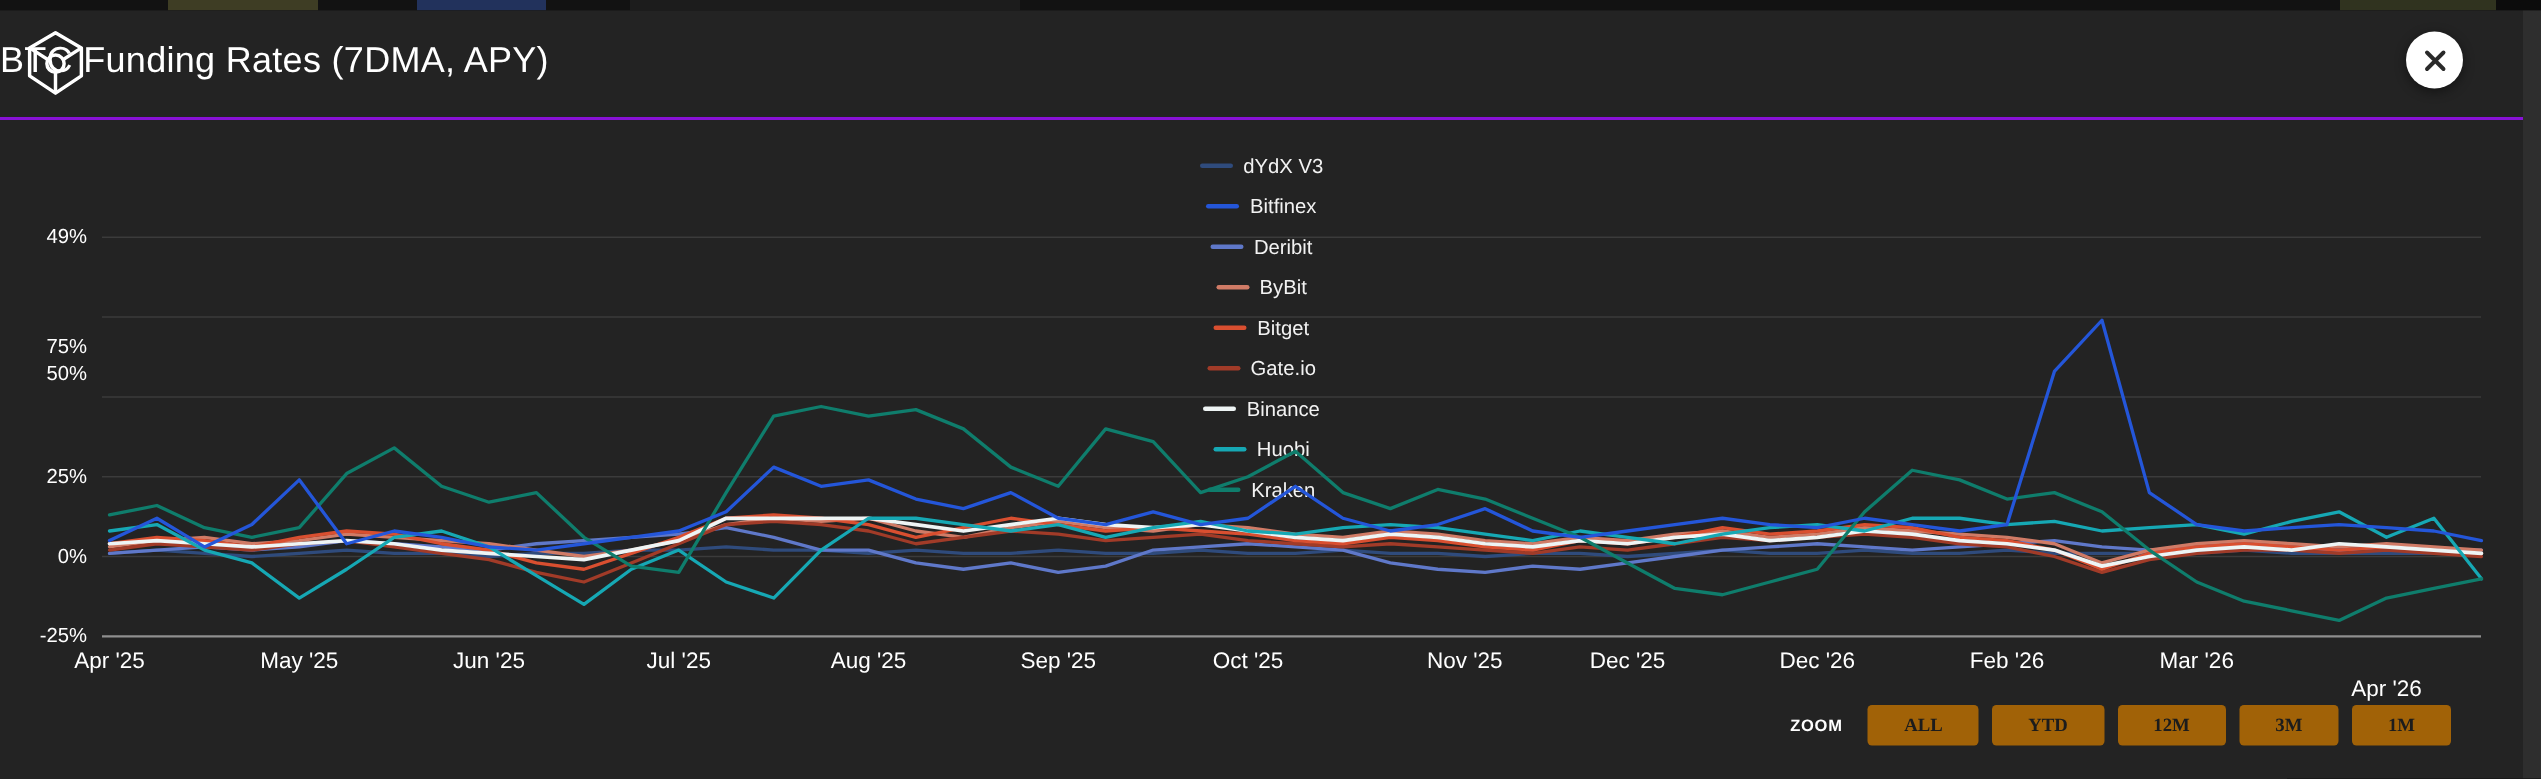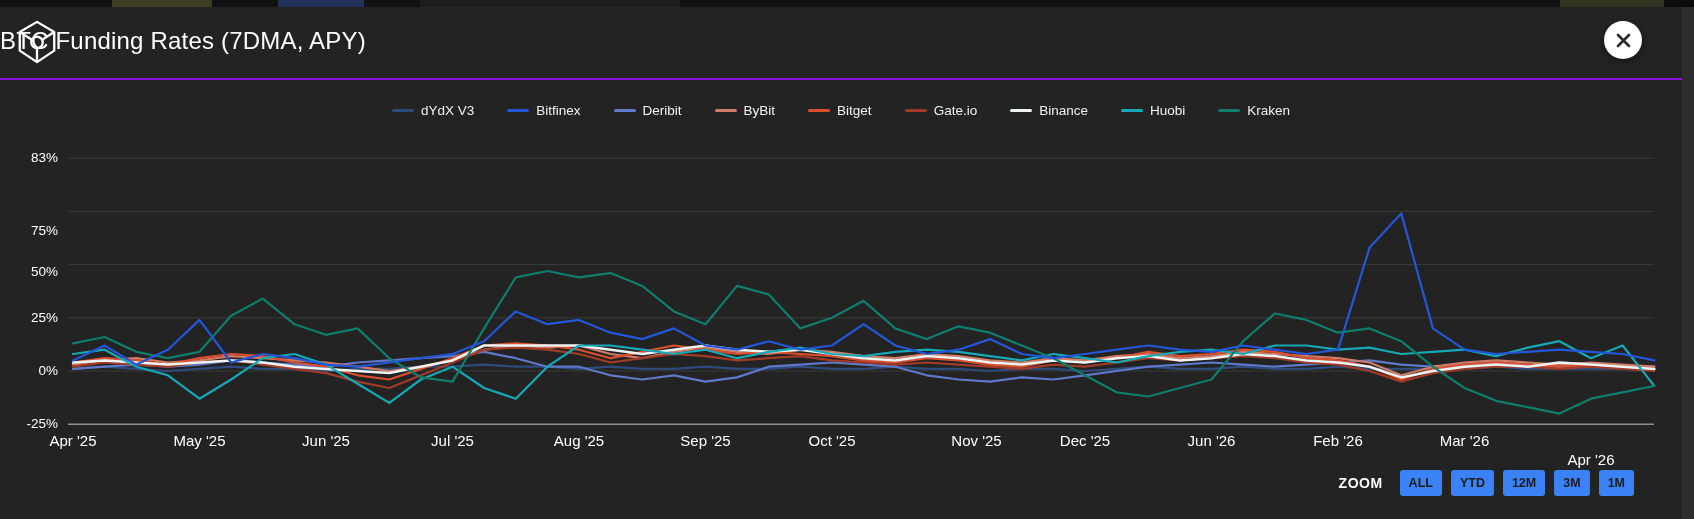--- a/index.html
+++ b/index.html
@@ -10,34 +10,34 @@
   .remnant{position:absolute;top:0;height:7px;}
   
   #panel{position:absolute;left:0;top:7px;width:1682px;height:512px;background:#232323;}
   #right-strip{position:absolute;right:0;top:7px;width:12px;height:512px;background:#2e2e2e;}
   
   #header{position:absolute;left:0;top:0;width:1682px;height:71px;border-bottom:2px solid #8812d6;}
   #logo{position:absolute;left:14px;top:12px;width:46px;height:46px;}
   #title{position:absolute;left:0;top:20px;width:1682px;text-align:left;color:#ffffff;font-size:24px;font-weight:500;letter-spacing:.2px;}
   #close-btn{position:absolute;right:40px;top:14px;width:38px;height:38px;border-radius:50%;background:#ffffff;border:none;cursor:pointer;box-shadow:0 2px 8px rgba(0,0,0,.45);display:flex;align-items:center;justify-content:center;padding:0;}
   
-  #legend{position:absolute;left:0;top:96px;width:1682px;display:flex;justify-content:center;align-items:center;gap:33px;}
+  #legend{position:absolute;left:0;top:96px;width:1682px;display:flex;justify-content:center;align-items:center;gap:12px;flex-direction:column;}
   .legend-item{display:flex;align-items:center;gap:7px;cursor:pointer;}
   .legend-dash{width:22px;height:3px;border-radius:2px;}
   .legend-label{color:#f2f2f2;font-size:13.5px;}
   
   #chart-svg{position:absolute;left:0;top:0;width:1694px;height:519px;}
   .y-axis-label{position:absolute;color:#ffffff;font-size:13.5px;text-align:right;width:52px;}
   .x-axis-label{position:absolute;color:#ffffff;font-size:15px;transform:translateX(-50%);white-space:nowrap;top:425px;}
   
   #footer{position:absolute;left:8px;top:454px;color:#ffffff;font-size:11px;font-weight:bold;line-height:16px;letter-spacing:.3px;}
   
   #zoom-bar{position:absolute;right:48px;top:463px;display:flex;align-items:center;gap:9px;}
-  #zoom-label{color:#ffffff;font-size:14px;font-weight:bold;letter-spacing:.5px;margin-right:8px;}
-  .zoom-btn{background:#3b82f6;color:#1c1c1c;border:none;border-radius:3px;font-family:Liberation Sans, sans-serif;font-size:12.5px;font-weight:bold;padding:6px 9px;min-width:34px;cursor:pointer;}
+  #zoom-label{color:#ffffff;font-size:11px;font-weight:bold;letter-spacing:.5px;margin-right:8px;}
+  .zoom-btn{background:#a16207;color:#1c1c1c;border:none;border-radius:3px;font-family:Liberation Serif, serif;font-size:12.5px;font-weight:bold;padding:6px 24px;min-width:34px;cursor:pointer;}
 </style>
 </head>
 <body>
 
 <div id="app">
 
   <div id="top-strip">
     <div class="remnant" style="left:112px;width:100px;background:#3e3d24;"></div>
     <div class="remnant" style="left:278px;width:86px;background:#22325c;"></div>
     <div class="remnant" style="left:420px;width:260px;background:#1c1c1c;"></div>
@@ -111,36 +111,36 @@
         <polyline points="73.0,361.9 104.6,359.7 136.3,357.6 167.9,359.7 199.5,357.6 231.1,353.4 262.8,355.5 294.4,357.6 326.0,359.7 357.6,355.5 389.3,353.4 420.9,351.2 452.5,349.1 484.1,344.8 515.8,351.2 547.4,359.7 579.0,359.7 610.6,368.3 642.3,372.5 673.9,368.3 705.5,374.6 737.1,370.4 768.8,359.7 800.4,357.6 832.0,355.5 863.6,357.6 895.3,359.7 926.9,368.3 958.5,372.5 990.1,374.6 1021.8,370.4 1053.4,372.5 1085.0,368.3 1116.6,364.0 1148.3,359.7 1179.9,357.6 1211.5,355.5 1243.1,357.6 1274.8,359.7 1306.4,357.6 1338.0,355.5 1369.6,353.4 1401.3,357.6 1432.9,359.7 1464.5,357.6 1496.1,355.5 1527.8,357.6 1559.4,359.7 1591.0,357.6 1622.6,359.7 1654.3,359.7" fill="none" stroke="#5f78c9" stroke-width="2.2" stroke-linejoin="round" stroke-linecap="round"></polyline>
         <polyline points="73.0,357.6 104.6,353.4 136.3,351.2 167.9,355.5 199.5,353.4 231.1,349.1 262.8,351.2 294.4,353.4 326.0,355.5 357.6,359.7 389.3,364.0 420.9,359.7 452.5,353.4 484.1,342.7 515.8,338.5 547.4,340.6 579.0,338.5 610.6,347.0 642.3,351.2 673.9,344.8 705.5,340.6 737.1,344.8 768.8,347.0 800.4,342.7 832.0,344.8 863.6,349.1 895.3,351.2 926.9,347.0 958.5,349.1 990.1,353.4 1021.8,355.5 1053.4,351.2 1085.0,353.4 1116.6,349.1 1148.3,347.0 1179.9,351.2 1211.5,349.1 1243.1,344.8 1274.8,347.0 1306.4,349.1 1338.0,351.2 1369.6,355.5 1401.3,368.3 1432.9,359.7 1464.5,355.5 1496.1,353.4 1527.8,355.5 1559.4,357.6 1591.0,355.5 1622.6,357.6 1654.3,359.7" fill="none" stroke="#d07b66" stroke-width="2.2" stroke-linejoin="round" stroke-linecap="round"></polyline>
         <polyline points="73.0,359.7 104.6,355.5 136.3,357.6 167.9,359.7 199.5,355.5 231.1,353.4 262.8,357.6 294.4,361.9 326.0,366.1 357.6,374.6 389.3,381.0 420.9,368.3 452.5,355.5 484.1,342.7 515.8,340.6 547.4,342.7 579.0,347.0 610.6,355.5 642.3,351.2 673.9,347.0 705.5,349.1 737.1,353.4 768.8,351.2 800.4,349.1 832.0,353.4 863.6,355.5 895.3,357.6 926.9,355.5 958.5,357.6 990.1,359.7 1021.8,361.9 1053.4,357.6 1085.0,359.7 1116.6,355.5 1148.3,351.2 1179.9,353.4 1211.5,351.2 1243.1,349.1 1274.8,351.2 1306.4,355.5 1338.0,357.6 1369.6,364.0 1401.3,374.6 1432.9,366.1 1464.5,361.9 1496.1,359.7 1527.8,359.7 1559.4,361.9 1591.0,359.7 1622.6,361.9 1654.3,364.0" fill="none" stroke="#a13b28" stroke-width="2.2" stroke-linejoin="round" stroke-linecap="round"></polyline>
         <polyline points="73.0,355.5 104.6,351.2 136.3,353.4 167.9,357.6 199.5,351.2 231.1,347.0 262.8,349.1 294.4,355.5 326.0,359.7 357.6,368.3 389.3,372.5 420.9,361.9 452.5,351.2 484.1,338.5 515.8,336.3 547.4,338.5 579.0,342.7 610.6,351.2 642.3,344.8 673.9,338.5 705.5,342.7 737.1,347.0 768.8,344.8 800.4,347.0 832.0,349.1 863.6,353.4 895.3,355.5 926.9,351.2 958.5,353.4 990.1,357.6 1021.8,359.7 1053.4,353.4 1085.0,355.5 1116.6,351.2 1148.3,344.8 1179.9,349.1 1211.5,347.0 1243.1,342.7 1274.8,344.8 1306.4,351.2 1338.0,353.4 1369.6,359.7 1401.3,372.5 1432.9,361.9 1464.5,357.6 1496.1,355.5 1527.8,357.6 1559.4,359.7 1591.0,357.6 1622.6,359.7 1654.3,361.9" fill="none" stroke="#d94f30" stroke-width="2.2" stroke-linejoin="round" stroke-linecap="round"></polyline>
         <polyline points="73.0,355.5 104.6,353.4 136.3,355.5 167.9,357.6 199.5,355.5 231.1,353.4 262.8,355.5 294.4,359.7 326.0,361.9 357.6,364.0 389.3,366.1 420.9,359.7 452.5,353.4 484.1,338.5 515.8,338.5 547.4,338.5 579.0,338.5 610.6,342.7 642.3,347.0 673.9,342.7 705.5,338.5 737.1,342.7 768.8,344.8 800.4,342.7 832.0,347.0 863.6,351.2 895.3,353.4 926.9,349.1 958.5,351.2 990.1,355.5 1021.8,357.6 1053.4,353.4 1085.0,355.5 1116.6,351.2 1148.3,349.1 1179.9,353.4 1211.5,351.2 1243.1,347.0 1274.8,349.1 1306.4,353.4 1338.0,355.5 1369.6,359.7 1401.3,370.4 1432.9,364.0 1464.5,359.7 1496.1,357.6 1527.8,359.7 1559.4,355.5 1591.0,357.6 1622.6,359.7 1654.3,361.9" fill="none" stroke="#eef4f4" stroke-width="2.5" stroke-linejoin="round" stroke-linecap="round"></polyline>
         <polyline points="73.0,347.0 104.6,342.7 136.3,359.7 167.9,368.3 199.5,391.7 231.1,372.5 262.8,351.2 294.4,347.0 326.0,357.6 357.6,376.8 389.3,395.9 420.9,372.5 452.5,359.7 484.1,381.0 515.8,391.7 547.4,359.7 579.0,338.5 610.6,338.5 642.3,342.7 673.9,347.0 705.5,342.7 737.1,351.2 768.8,344.8 800.4,340.6 832.0,347.0 863.6,349.1 895.3,344.8 926.9,342.7 958.5,344.8 990.1,349.1 1021.8,353.4 1053.4,347.0 1085.0,351.2 1116.6,355.5 1148.3,349.1 1179.9,344.8 1211.5,342.7 1243.1,347.0 1274.8,338.5 1306.4,338.5 1338.0,342.7 1369.6,340.6 1401.3,347.0 1432.9,344.8 1464.5,342.7 1496.1,349.1 1527.8,340.6 1559.4,334.2 1591.0,351.2 1622.6,338.5 1654.3,378.9" fill="none" stroke="#16a8b4" stroke-width="2.2" stroke-linejoin="round" stroke-linecap="round"></polyline>
         <polyline points="73.0,336.3 104.6,330.0 136.3,344.8 167.9,351.2 199.5,344.8 231.1,308.7 262.8,291.6 294.4,317.2 326.0,327.8 357.6,321.4 389.3,351.2 420.9,370.4 452.5,374.6 484.1,321.4 515.8,270.4 547.4,264.0 579.0,270.4 610.6,266.1 642.3,278.9 673.9,304.4 705.5,317.2 737.1,278.9 768.8,287.4 800.4,321.4 832.0,310.8 863.6,293.8 895.3,321.4 926.9,332.1 958.5,319.3 990.1,325.7 1021.8,338.5 1053.4,351.2 1085.0,368.3 1116.6,385.3 1148.3,389.5 1179.9,381.0 1211.5,372.5 1243.1,334.2 1274.8,306.5 1306.4,312.9 1338.0,325.7 1369.6,321.4 1401.3,334.2 1432.9,359.7 1464.5,381.0 1496.1,393.8 1527.8,400.2 1559.4,406.6 1591.0,391.7 1622.6,385.3 1654.3,378.9" fill="none" stroke="#0f7d6c" stroke-width="2.2" stroke-linejoin="round" stroke-linecap="round"></polyline>
         <polyline points="73.0,353.4 104.6,338.5 136.3,357.6 167.9,342.7 199.5,312.9 231.1,355.5 262.8,347.0 294.4,351.2 326.0,357.6 357.6,359.7 389.3,355.5 420.9,351.2 452.5,347.0 484.1,334.2 515.8,304.4 547.4,317.2 579.0,312.9 610.6,325.7 642.3,332.1 673.9,321.4 705.5,338.5 737.1,342.7 768.8,334.2 800.4,342.7 832.0,338.5 863.6,317.2 895.3,338.5 926.9,347.0 958.5,342.7 990.1,332.1 1021.8,347.0 1053.4,351.2 1085.0,347.0 1116.6,342.7 1148.3,338.5 1179.9,342.7 1211.5,344.8 1243.1,338.5 1274.8,342.7 1306.4,347.0 1338.0,342.7 1369.6,240.6 1401.3,206.5 1432.9,321.4 1464.5,342.7 1496.1,347.0 1527.8,344.8 1559.4,342.7 1591.0,344.8 1622.6,347.0 1654.3,353.4" fill="none" stroke="#2456d9" stroke-width="2.2" stroke-linejoin="round" stroke-linecap="round"></polyline>
       </svg>
     <div id="axis-labels">
-        <div class="y-axis-label" style="left: 6px; top: 143.2px;">83%</div>
+        <div class="y-axis-label" style="left: 6px; top: 143.2px;">49%</div>
         <div class="y-axis-label" style="left: 6px; top: 196.4px; margin-top: 20px;">75%</div>
-        <div class="y-axis-label" style="left: 6px; top: 257px;">50%</div>
+        <div class="y-axis-label" style="left: 6px; top: 234px;">50%</div>
         <div class="y-axis-label" style="left: 6px; top: 302.8px;">25%</div>
         <div class="y-axis-label" style="left: 6px; top: 356px;">0%</div>
         <div class="y-axis-label" style="left: 6px; top: 409.2px;">-25%</div>
         <div class="x-axis-label" style="left: 73px;">Apr '25</div>
         <div class="x-axis-label" style="left: 199.5px;">May '25</div>
         <div class="x-axis-label" style="left: 326px;">Jun '25</div>
         <div class="x-axis-label" style="left: 452.5px;">Jul '25</div>
         <div class="x-axis-label" style="left: 579px;">Aug '25</div>
         <div class="x-axis-label" style="left: 705.5px;">Sep '25</div>
         <div class="x-axis-label" style="left: 832px;">Oct '25</div>
         <div class="x-axis-label" style="left: 958.5px; padding-left: 36px;">Nov '25</div>
         <div class="x-axis-label" style="left: 1085px;">Dec '25</div>
-        <div class="x-axis-label" style="left: 1211.5px;">Jun '26</div>
+        <div class="x-axis-label" style="left: 1211.5px;">Dec '26</div>
         <div class="x-axis-label" style="left: 1338px;">Feb '26</div>
         <div class="x-axis-label" style="left: 1464.5px;">Mar '26</div>
         <div class="x-axis-label" style="left: 1591px; margin-top: 19px;">Apr '26</div>
       </div>
 
 
     <div id="zoom-bar">
       <span id="zoom-label">ZOOM</span>
     <button class="zoom-btn">ALL</button>
         <button class="zoom-btn">YTD</button>

